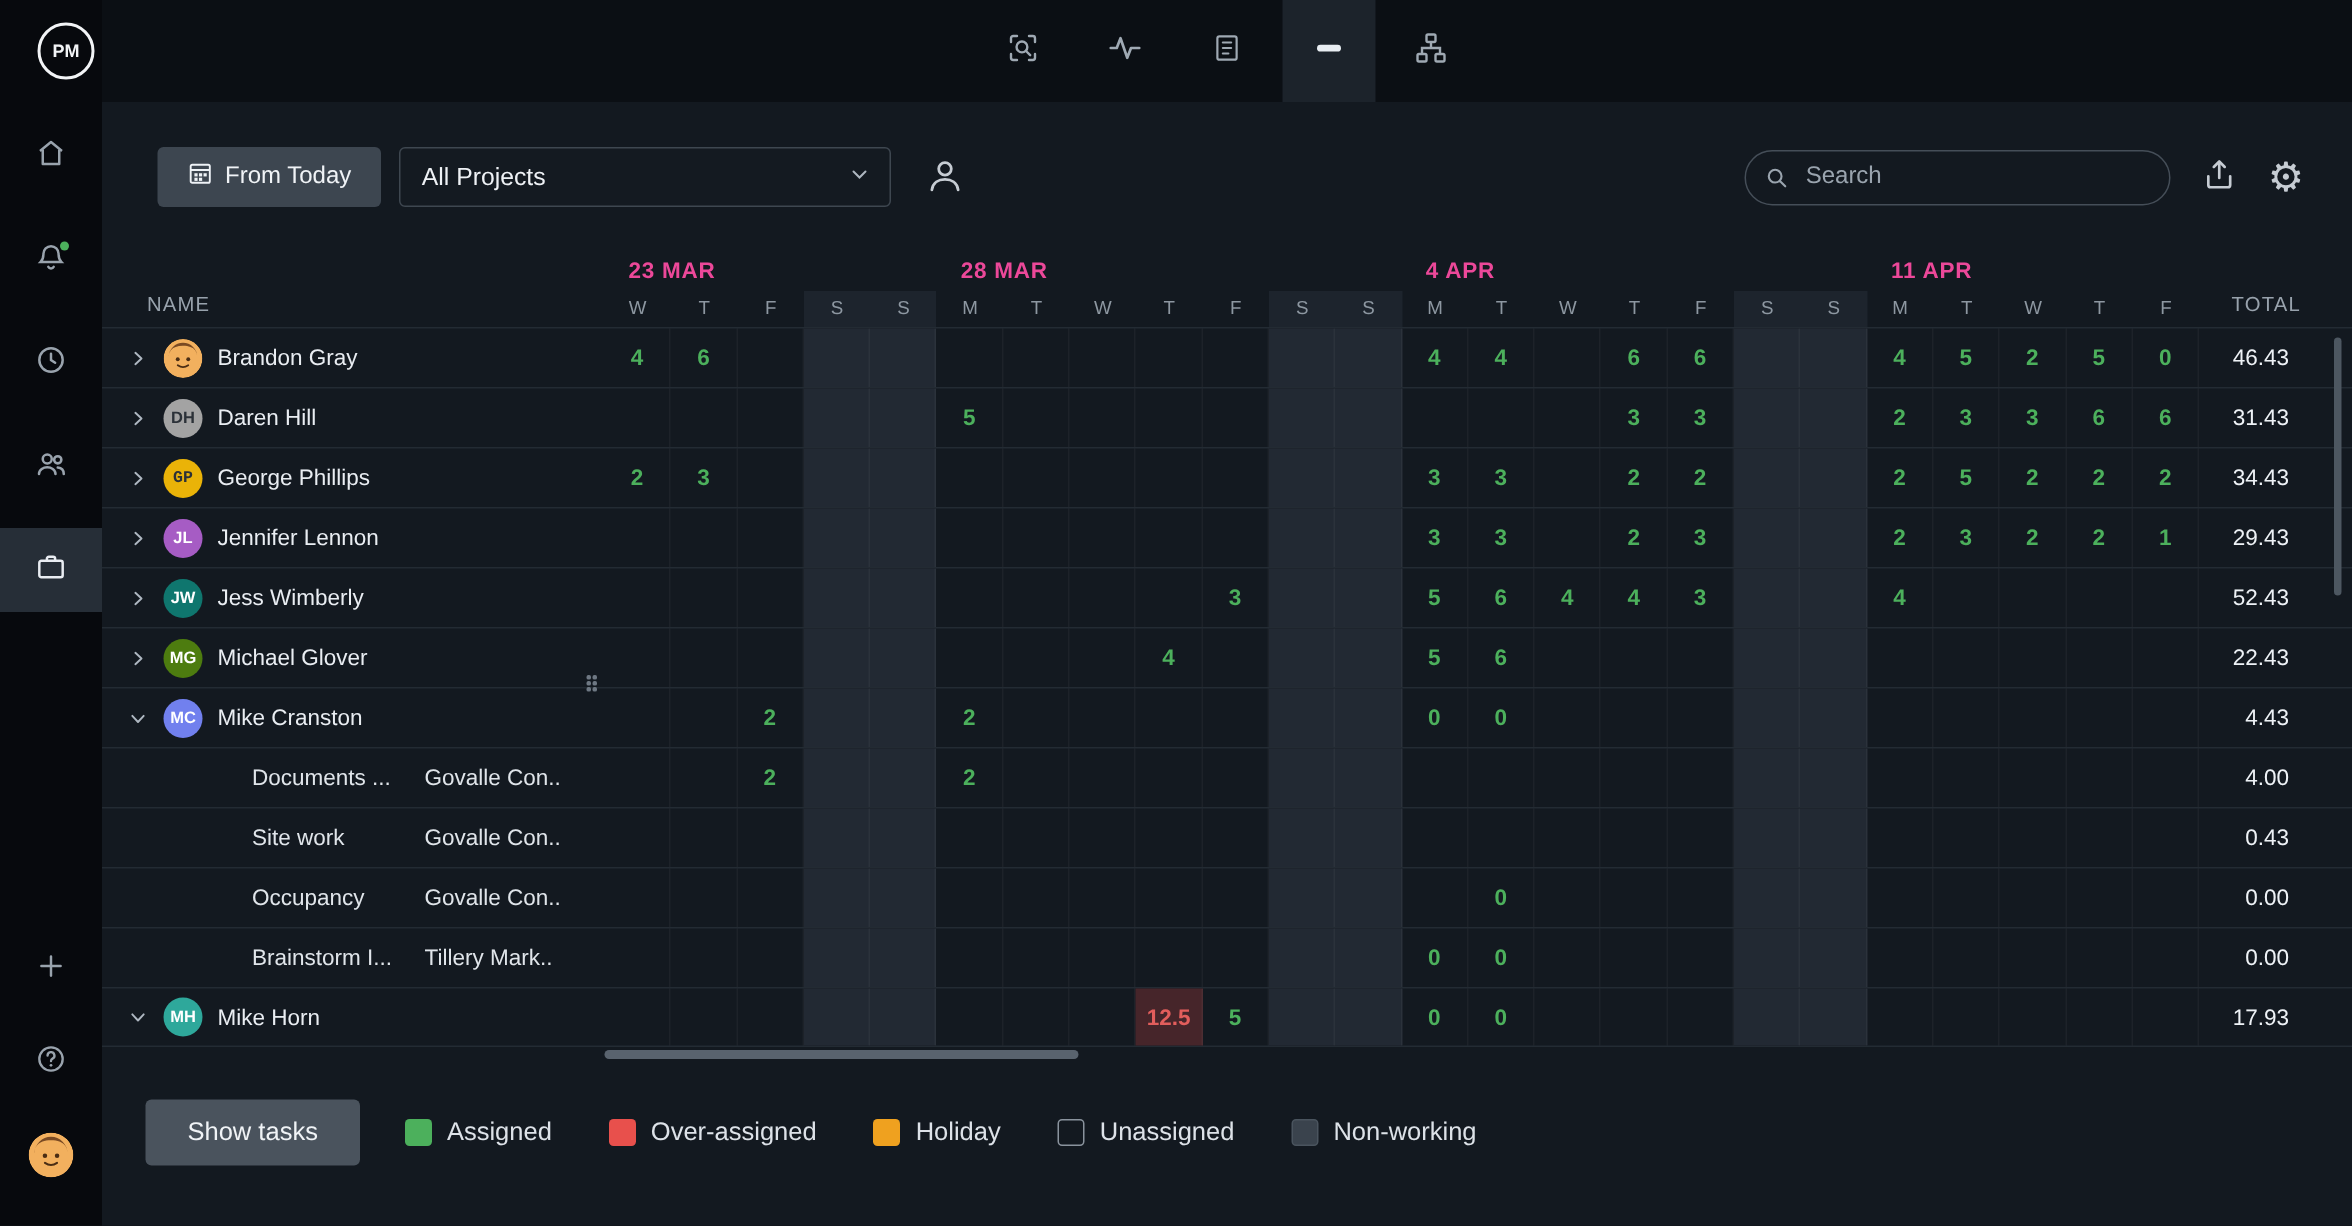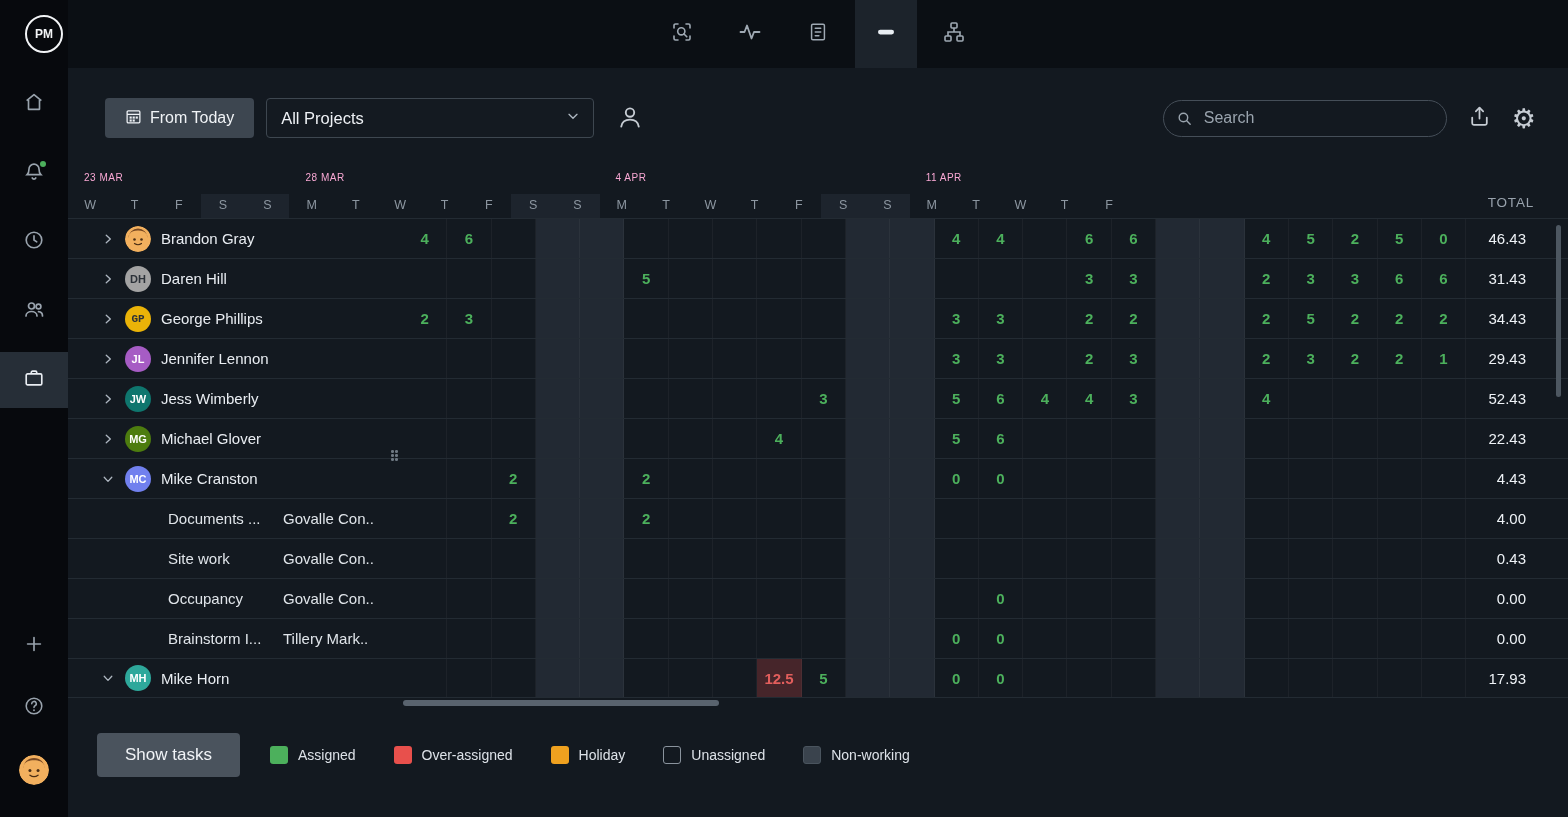--- a/index.html
+++ b/index.html
@@ -48,32 +48,32 @@
   .search-box input::placeholder { color:#9aa4ae; }
   .search-glyph { position:absolute; left:13px; top:10px; }
   .icon-btn { background:none; border:none; cursor:pointer; display:flex; align-items:center; }
   .gear-glyph { font-family:"DejaVu Sans", sans-serif; font-size:27px; color:#c6ccd3; line-height:1; }
 
   
   .grid-header { display:flex; align-items:flex-end; height:46px; margin-top:34px; }
   .name-header { width:var(--name-w); padding:0 0 8px 30px; color:#98a2ac; font-size:13.5px; letter-spacing:0.8px; }
   .week-groups { display:flex; }
   .week-group { display:flex; flex-direction:column; }
-  .week-label { height:22px; padding-left:16px; color:#f9a8d4; font-size:10px; letter-spacing:0.5px; white-space:nowrap; }
+  .week-label { height:22px; padding-left:16px; color:#ec4899; font-size:15px; letter-spacing:0.5px; white-space:nowrap;font-weight:bold; }
   .week-days { display:flex; }
   .day-head { width:var(--day-w); height:24px; display:flex; align-items:flex-end; justify-content:center;
               padding-bottom:6px; color:#8d97a1; font-size:12.5px; }
   .day-head.weekend { background:#1d242d; }
   .total-header { flex:1; text-align:right; padding:0 34px 8px 0; color:#98a2ac; font-size:13.5px; letter-spacing:0.8px; }
 
   
   .grid-body { }
   .grid-row { display:flex; height:40px; border-top:1px solid #232b33; }
   .grid-body .grid-row:last-child { border-bottom:1px solid #232b33; }
-  .name-cell { width:var(--name-w); display:flex; align-items:center; padding-left:32px; cursor:pointer; }
+  .name-cell { width:var(--name-w); display:flex; align-items:center; padding-left:16px; cursor:pointer; }
   .chevron { width:16px; display:flex; align-items:center; justify-content:center; margin-right:9px; cursor:pointer; }
   .avatar { width:26px; height:26px; border-radius:50%; display:flex; align-items:center; justify-content:center;
             font-size:11px; font-weight:bold; margin-right:10px; flex:0 0 26px; overflow:hidden; }
   .person-name { color:#e9edf2; font-size:15px; white-space:nowrap; }
   .task-row .name-cell { padding-left:100px; cursor:default; }
   .task-name { width:115px; color:#e0e5ea; font-size:15px; white-space:nowrap; overflow:hidden; }
   .project-name { color:#e0e5ea; font-size:15px; white-space:nowrap; overflow:hidden; }
   .day-cell { width:var(--day-w); display:flex; align-items:center; justify-content:center;
               border-right:1px solid rgba(255,255,255,0.045); font-size:15px; cursor:pointer; }
   .day-cell:first-of-type { border-left:1px solid rgba(255,255,255,0.045); }
@@ -93,21 +93,21 @@
 
   
   .footer { display:flex; align-items:center; margin-top:25px; padding-left:29px; }
   .show-tasks { height:44px; padding:0 28px; background:#4a535d; border:none; border-radius:4px;
                 color:#f0f3f6; font-size:17px; font-family:inherit; cursor:pointer; }
   .legend { display:flex; align-items:center; margin-left:30px; gap:38px; }
   .legend-item { display:flex; align-items:center; gap:10px; }
   .legend-swatch { width:18px; height:18px; border-radius:3px; }
   .legend-swatch.outline { background:transparent !important; border:1.5px solid #8a939d; }
   .legend-swatch.filled.dim { border:1px solid #4a545e; }
-  .legend-label { color:#dde2e8; font-size:14px; }
+  .legend-label { color:#dde2e8; font-size:17px; }
 </style>
 </head>
 <body>
 
 <div class="sidebar">
   <div class="pm-logo">
     <div class="roundel">PM</div>
   </div>
   <div class="side-items">
     <div class="side-item">
@@ -287,20 +287,21 @@
             </svg>
         </span>
       </button>
       <button class="icon-btn">
         <span class="gear-glyph">⚙</span>
       </button>
     </div>
   </div>
 
   <div class="grid-header">
+    <div class="name-header">NAME</div>
     <div class="week-groups">
         <div class="week-group">
           <div class="week-label">23 MAR</div>
           <div class="week-days">
             <div class="day-head">W</div>
             <div class="day-head">T</div>
             <div class="day-head">F</div>
             <div class="day-head weekend">S</div>
             <div class="day-head weekend">S</div>
           </div>

